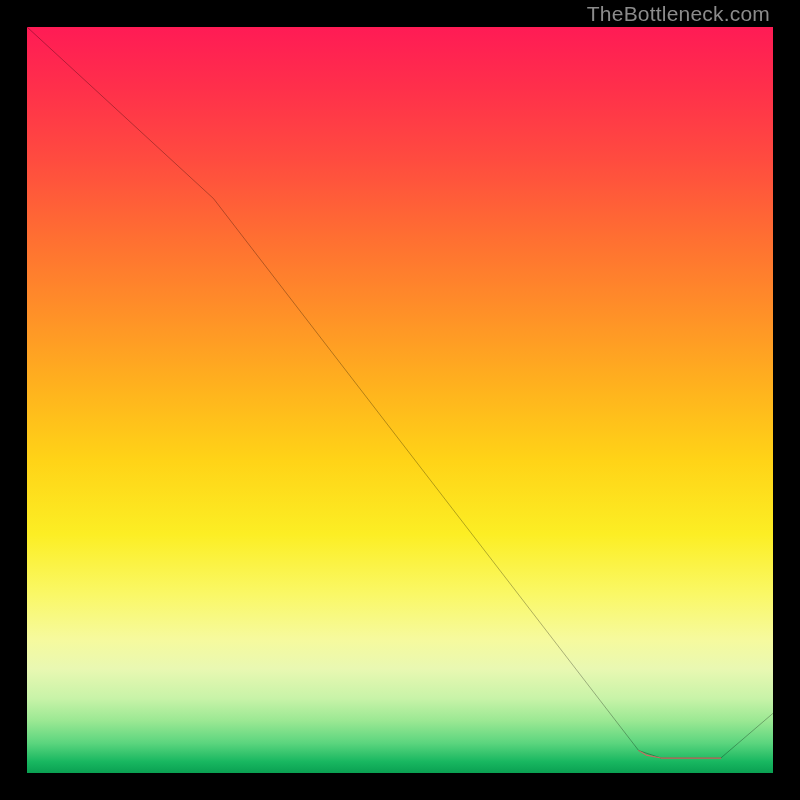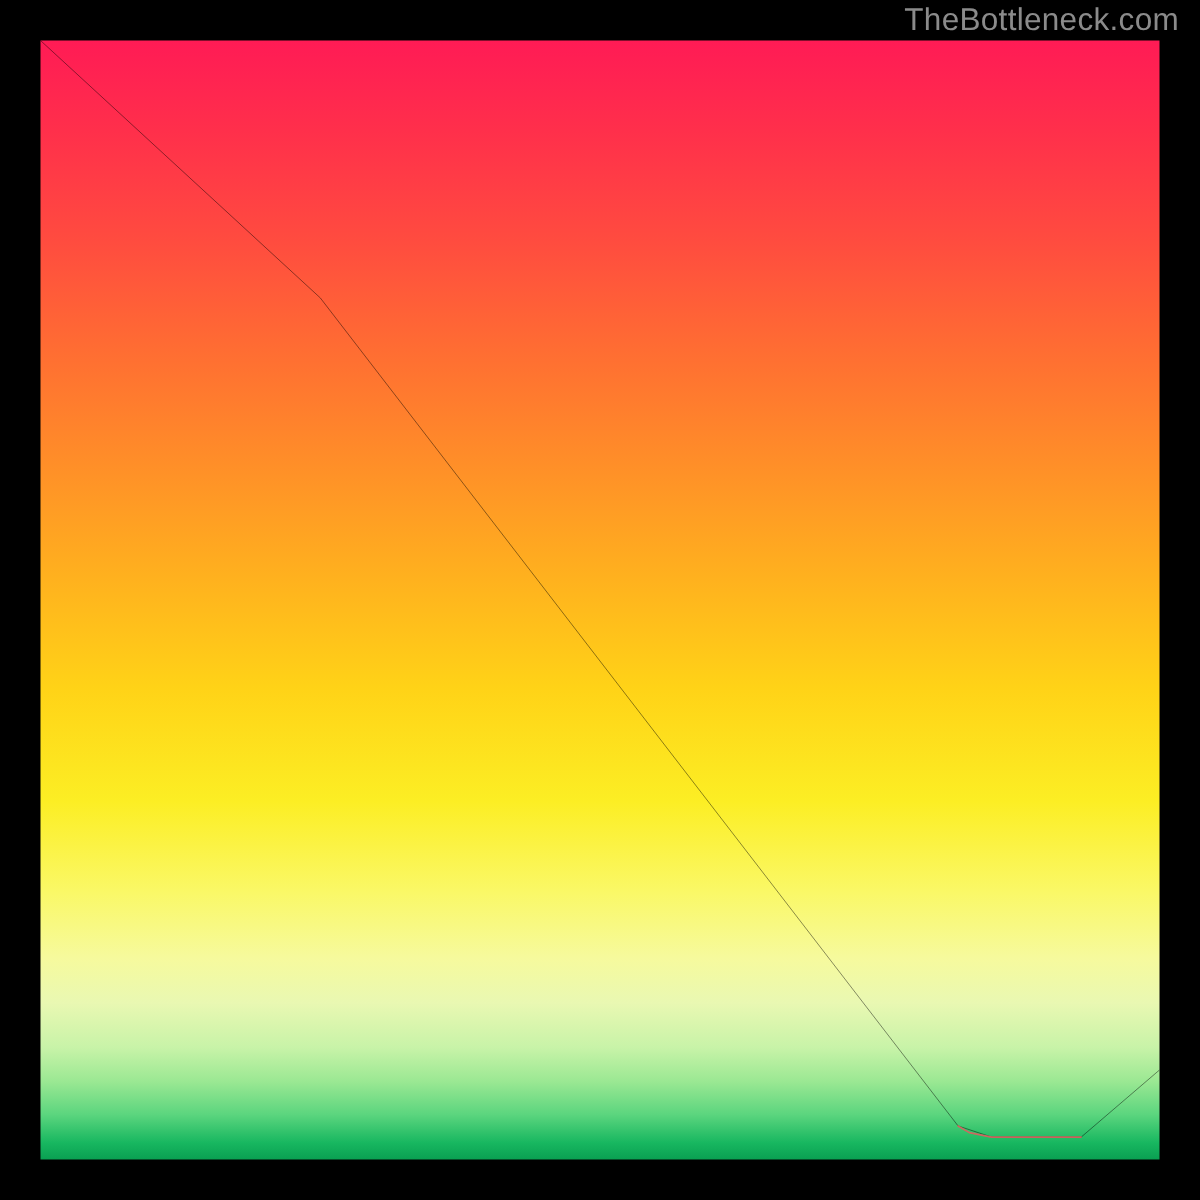--- a/index.html
+++ b/index.html
@@ -50,21 +50,21 @@
     position: absolute;
     left: 0;
     top: 0;
     width: 746px;
     height: 746px;
     pointer-events: none;
   }
   .watermark {
     position: absolute;
     top: 2px;
-    right: 14px;
+    right: 30px;
     color: #8b8b8b;
     font-size: 21px;
     letter-spacing: 0.2px;
     font-weight: 400;
   }
 </style>
 </head>
 <body>
 
 <div class="watermark">TheBottleneck.com</div>

